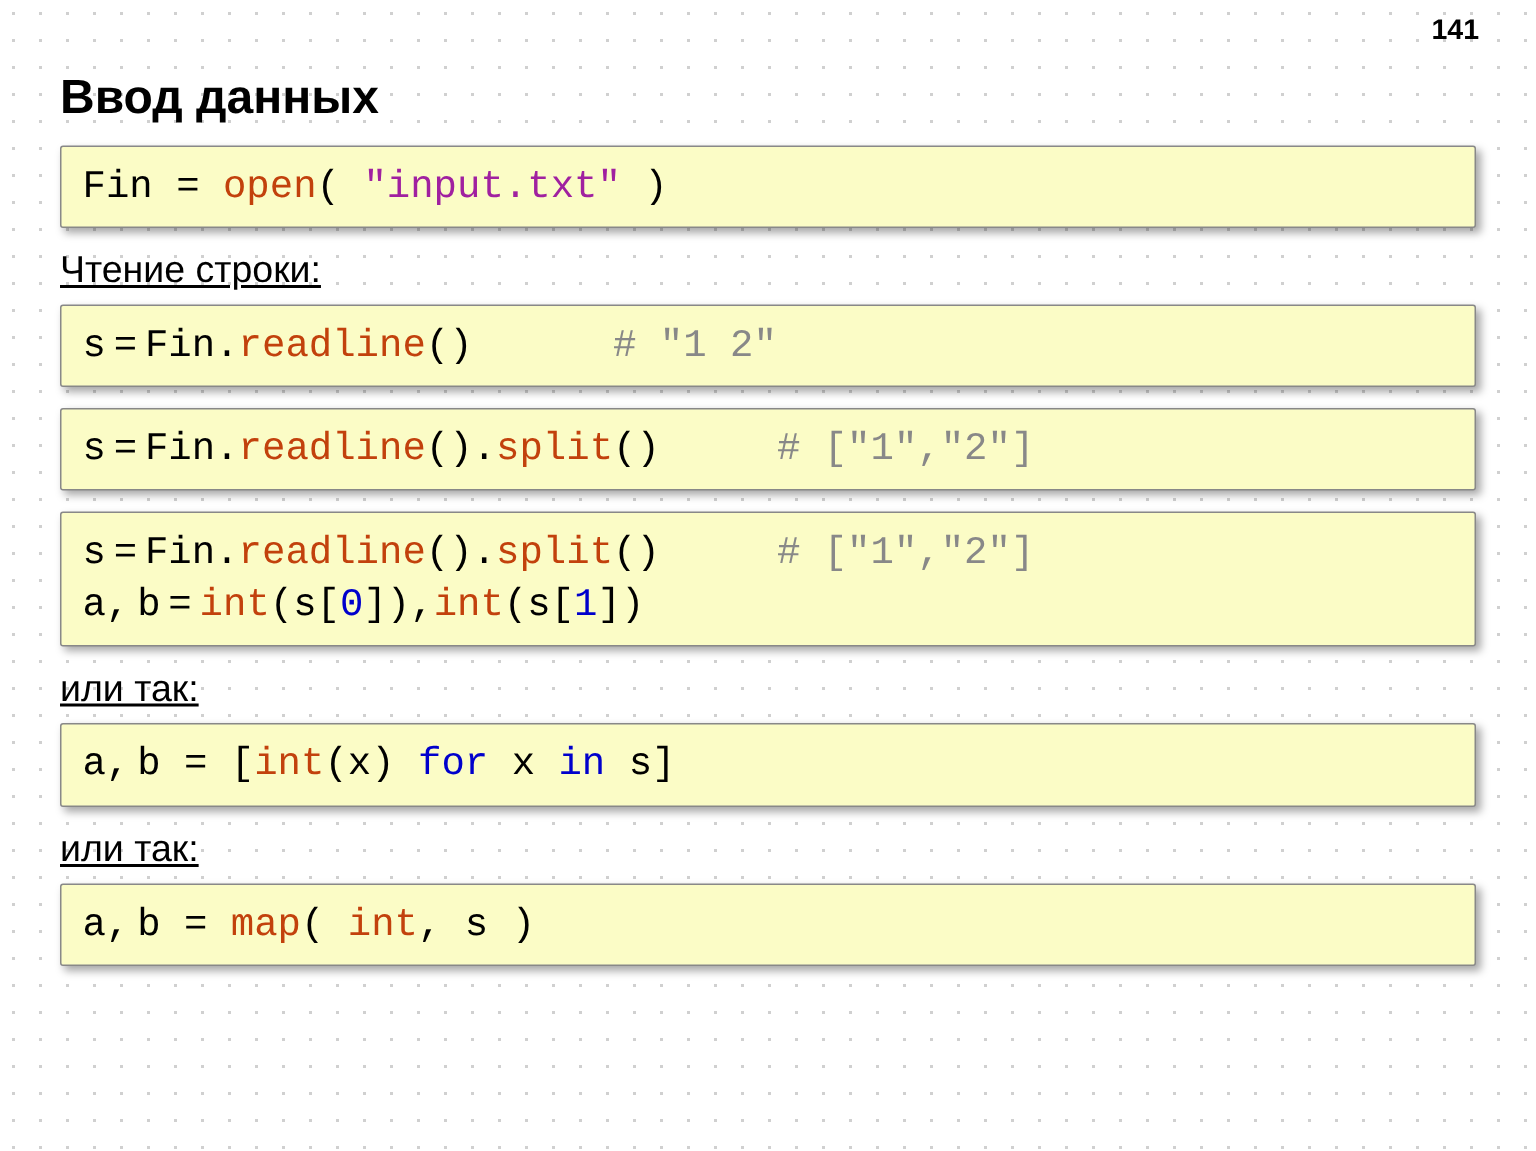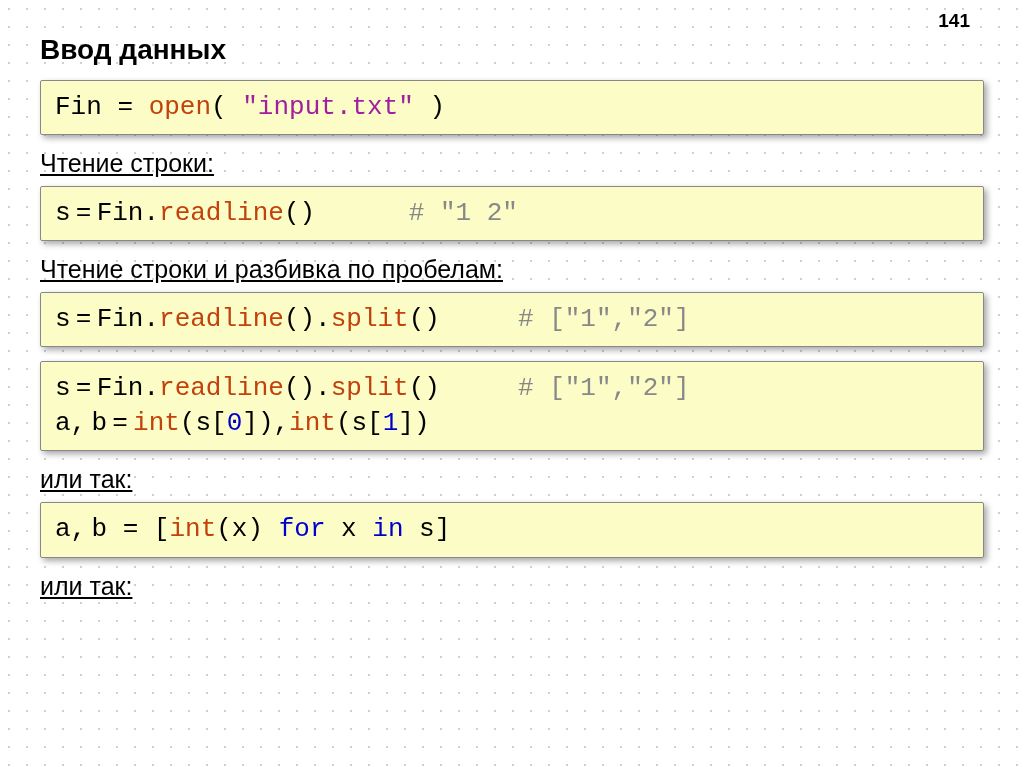--- a/index.html
+++ b/index.html
@@ -11,31 +11,31 @@
     background-size: 18px 18px;
     background-position: 0 0;
     font-family: Arial, Helvetica, sans-serif;
     padding: 28px 40px 20px 40px;
     position: relative;
     overflow: hidden;
   }
   .page-number {
     position: absolute;
     top: 10px;
-    right: 54px;
+    right: 38px;
     font-size: 19px;
     font-weight: bold;
     color: #000;
   }
   h1 {
-    font-size: 28px;
+    font-size: 32px;
     font-weight: bold;
     color: #000;
     margin-bottom: 14px;
-    margin-top: 6px;
+    margin-top: 18px;
   }
   .section-label {
     font-size: 25px;
     color: #000;
     margin: 10px 0 8px 0;
     text-decoration: underline;
   }
   .code-box {
     background: #fbfcc6;
     border: 1px solid #888;
@@ -57,20 +57,20 @@
 </style>
 </head>
 <body>
 
 <div class="page-number">141</div>
 <h1>Ввод данных</h1>
 <div id="content">
     <div class="code-box"><span class="var">Fin </span><span class="var">=</span><span class="fn"> open</span><span class="var">( </span><span class="str">"input.txt"</span><span class="var"> )</span></div>
     <div class="section-label">Чтение строки:</div>
     <div class="code-box"><span class="var">s</span><span class="var"> = </span><span class="var">Fin.</span><span class="fn">readline</span><span class="var">()      </span><span class="comment"># "1 2"</span></div>
-    <div class="section-label">Чтение строки и разбивка по пробелам:</div>
     <div class="code-box"><span class="var">s</span><span class="var"> = </span><span class="var">Fin.</span><span class="fn">readline</span><span class="var">().</span><span class="fn">split</span><span class="var">()     </span><span class="comment"># ["1","2"]</span></div>
     <div class="code-box"><span class="var">s</span><span class="var"> = </span><span class="var">Fin.</span><span class="fn">readline</span><span class="var">().</span><span class="fn">split</span><span class="var">()     </span><span class="comment"># ["1","2"]</span><span class="var">
 </span><span class="var">a,</span><span class="var"> </span><span class="var">b</span><span class="var"> = </span><span class="fn">int</span><span class="var">(s[</span><span class="kw">0</span><span class="var">]),</span><span class="fn">int</span><span class="var">(s[</span><span class="kw">1</span><span class="var">])</span></div>
     <div class="section-label">или так:</div>
     <div class="code-box"><span class="var">a,</span><span class="var"> </span><span class="var">b = [</span><span class="fn">int</span><span class="var">(x) </span><span class="kw">for</span><span class="var"> x </span><span class="kw">in</span><span class="var"> s]</span></div>
     <div class="section-label">или так:</div>
+    <div class="code-box"><span class="var">a,</span><span class="var"> </span><span class="var">b = </span><span class="fn">map</span><span class="var">( </span><span class="fn">int</span><span class="var">, s )</span></div>
   </div>
 
 </body></html>

